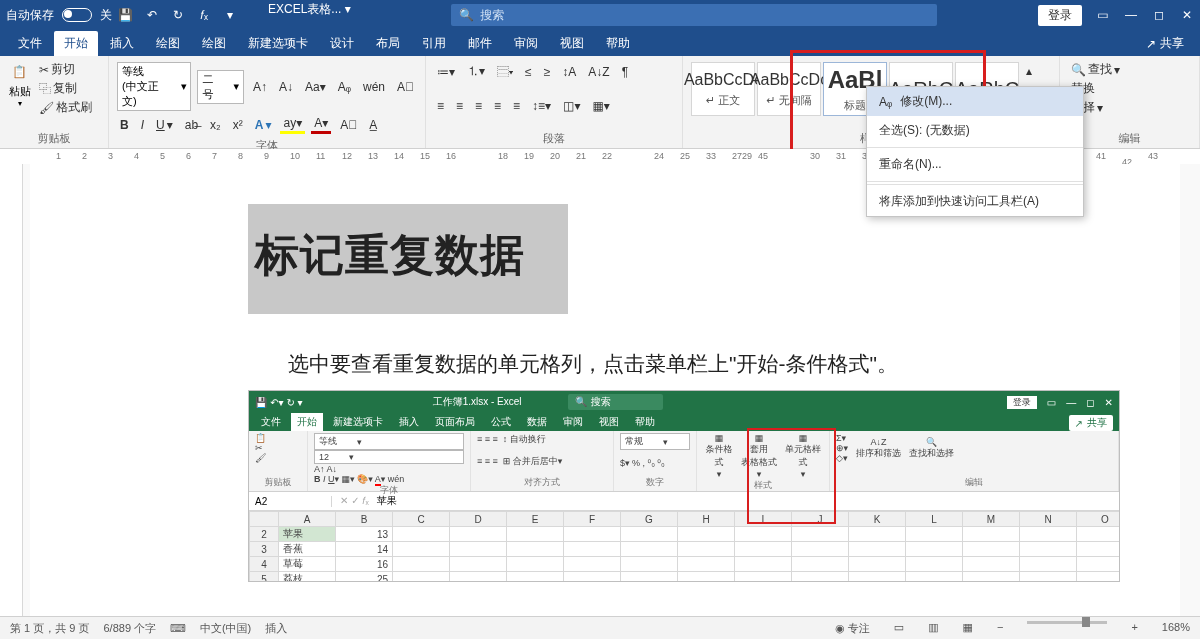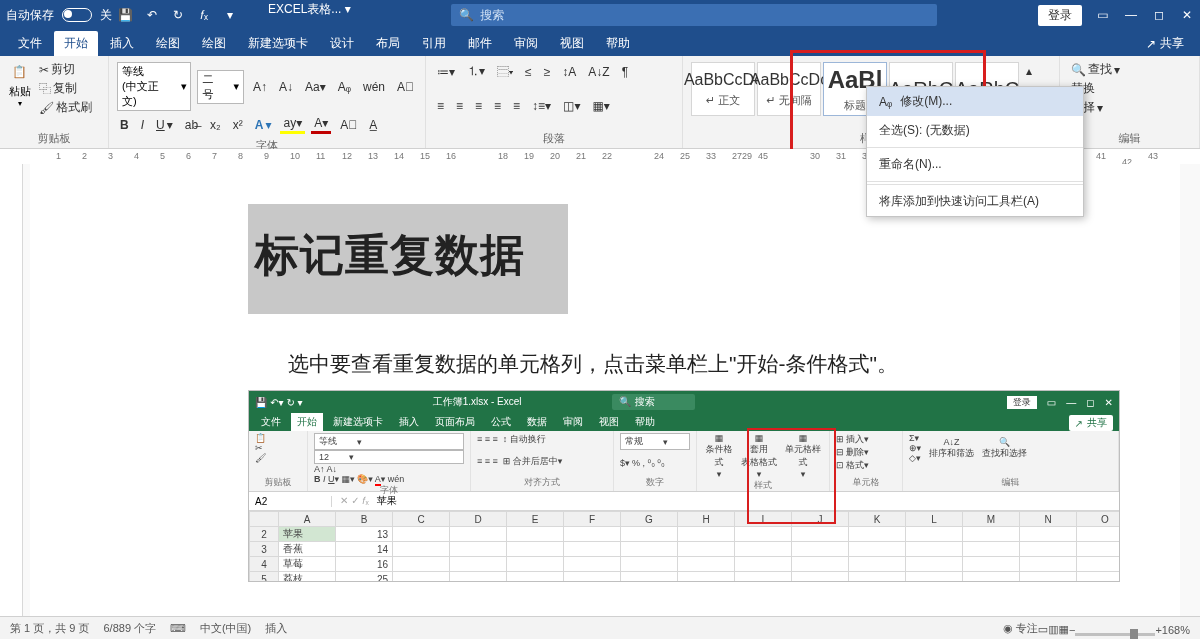--- a/index.html
+++ b/index.html
@@ -57,21 +57,21 @@
 .bodytext{position:absolute;font-family:"Microsoft YaHei",sans-serif}
 .line1{left:210px;top:10px;font-size:22px;color:#222}
 .h1box{left:218px;top:40px;width:320px;height:110px;background:#c8c8c8}
 .h1text{left:225px;top:62px;font-size:44px;font-weight:700;color:#222;letter-spacing:1px}
 .line2{left:258px;top:186px;font-size:21px;color:#222}
 
 
 .xl{position:absolute;left:218px;top:226px;width:870px;height:190px;border:1px solid #bfbfbf}
 .xl-title{height:22px;background:#217346;color:#fff;display:flex;align-items:center;font-size:10px;padding:0 6px}
 .xl-title .mid{margin-left:130px}
-.xl-title .srch{margin-left:90px;background:#3a8a60;padding:1px 40px 1px 8px;border-radius:2px}
+.xl-title .srch{margin-left:46px;background:#3a8a60;padding:1px 52px 1px 8px;border-radius:2px}
 .xl-title .r{margin-left:auto;display:flex;gap:10px;align-items:center}
 .xl-title .login{background:#fff;color:#333;padding:0 6px;font-size:9px}
 .xl-tabs{height:18px;background:#217346;color:#fff;display:flex;align-items:flex-end;padding:0 6px;gap:4px;font-size:10px}
 .xl-tab{padding:2px 6px}
 .xl-tab.active{background:#fff;color:#217346}
 .xl-tabs .share{padding:1px 6px;font-size:10px;background:#fff;color:#217346;border-radius:2px}
 .xl-ribbon{height:60px;background:#f3f3f3;border-bottom:1px solid #d0d0d0;display:flex;font-size:9px;color:#444;position:relative}
 .xl-group{border-right:1px solid #e2e2e2;padding:2px 6px;display:flex;flex-direction:column;justify-content:space-between}
 .xl-gt{text-align:center;color:#777;font-size:9px}
 .xl-redbox{position:absolute;border:2px solid #d81e1e;left:498px;top:-3px;width:85px;height:92px;pointer-events:none}
@@ -79,21 +79,21 @@
 .xl-formula .cell{width:70px;border-right:1px solid #d6d6d6;padding:0 6px}
 .xl-grid{height:70px;overflow:hidden;font-size:10px}
 .xl-grid table{border-collapse:collapse;width:100%}
 .xl-grid th,.xl-grid td{border:1px solid #d8d8d8;padding:0 4px;height:14px;min-width:48px;text-align:left;color:#444}
 .xl-grid th{background:#f0f0f0;font-weight:400;text-align:center}
 .xl-grid .rownum{background:#f0f0f0;text-align:center;width:20px;min-width:20px}
 .xl-grid .sel{background:#d2e6d2}
 
 
 .statusbar{position:absolute;left:0;right:0;bottom:0;height:22px;background:#f3f3f3;border-top:1px solid #d0d0d0;display:flex;align-items:center;padding:0 10px;color:#555;font-size:11px;gap:14px}
-.statusbar .r{margin-left:auto;display:flex;align-items:flex-end;gap:0}
+.statusbar .r{margin-left:auto;display:flex;align-items:flex-start;gap:24px}
 .zoomslider{width:80px;height:3px;background:#c0c0c0;position:relative}
 .zoomslider::after{content:"";width:8px;height:10px;background:#888;position:absolute;left:55px;top:-4px}
 </style>
 </head>
 <body>
 <div class="app">
 
 <div class="titlebar">
   <div class="seg autosave">
     <span>自动保存</span>
@@ -399,24 +399,20 @@
         </div>
         <div class="xl-group" style="width:120px">
           <div style="display:flex;gap:6px;text-align:center">
             <div><div>▦</div><div>条件格式</div>▾</div>
             <div><div>▦</div><div style="white-space:pre">套用
 表格格式</div>▾</div>
             <div><div>▦</div><div>单元格样式</div>▾</div>
           </div>
           <div class="xl-gt">样式</div>
         </div>
-        <div class="xl-group" style="width:60px">
-          <div>⊞ <span>插入</span>▾<br>⊟ <span>删除</span>▾<br>⊡ <span>格式</span>▾</div>
-          <div class="xl-gt">单元格</div>
-        </div>
         <div class="xl-group" style="flex:1">
           <div style="display:flex;gap:8px;align-items:center">
             <div>Σ▾<br>⊕▾<br>◇▾</div>
             <div style="text-align:center">
                   <div>A↓Z</div>
                   <div>排序和筛选</div>
                 </div>
             <div style="text-align:center">
                   <div>🔍</div>
                   <div>查找和选择</div>

